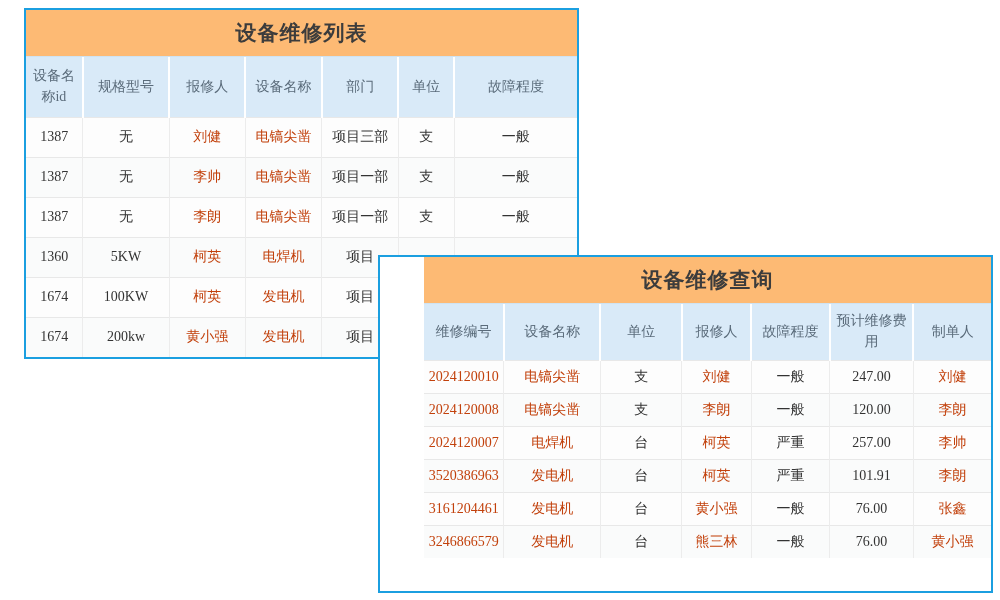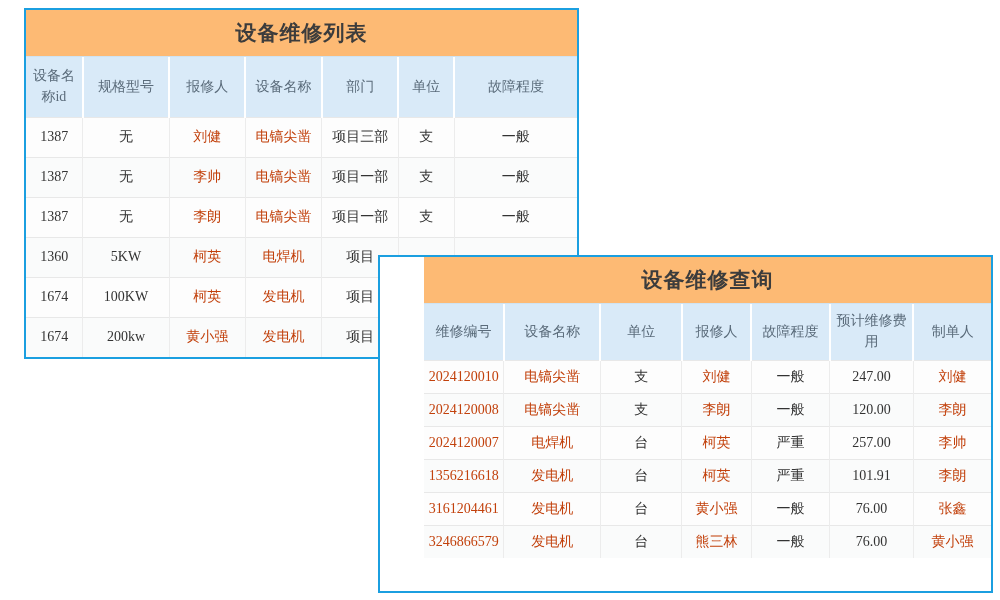--- a/index.html
+++ b/index.html
@@ -176,21 +176,21 @@
         <tr>
           <td><span class="link">2024120007</span></td>
           <td><span class="link">电焊机</span></td>
           <td>台</td>
           <td><span class="link">柯英</span></td>
           <td>严重</td>
           <td>257.00</td>
           <td><span class="link">李帅</span></td>
         </tr>
         <tr>
-          <td><span class="link">1356216618</span></td>
+          <td><span class="link">3520386963</span></td>
           <td><span class="link">发电机</span></td>
           <td>台</td>
           <td><span class="link">柯英</span></td>
           <td>严重</td>
           <td>101.91</td>
           <td><span class="link">李朗</span></td>
         </tr>
         <tr>
           <td><span class="link">3161204461</span></td>
           <td><span class="link">发电机</span></td>

